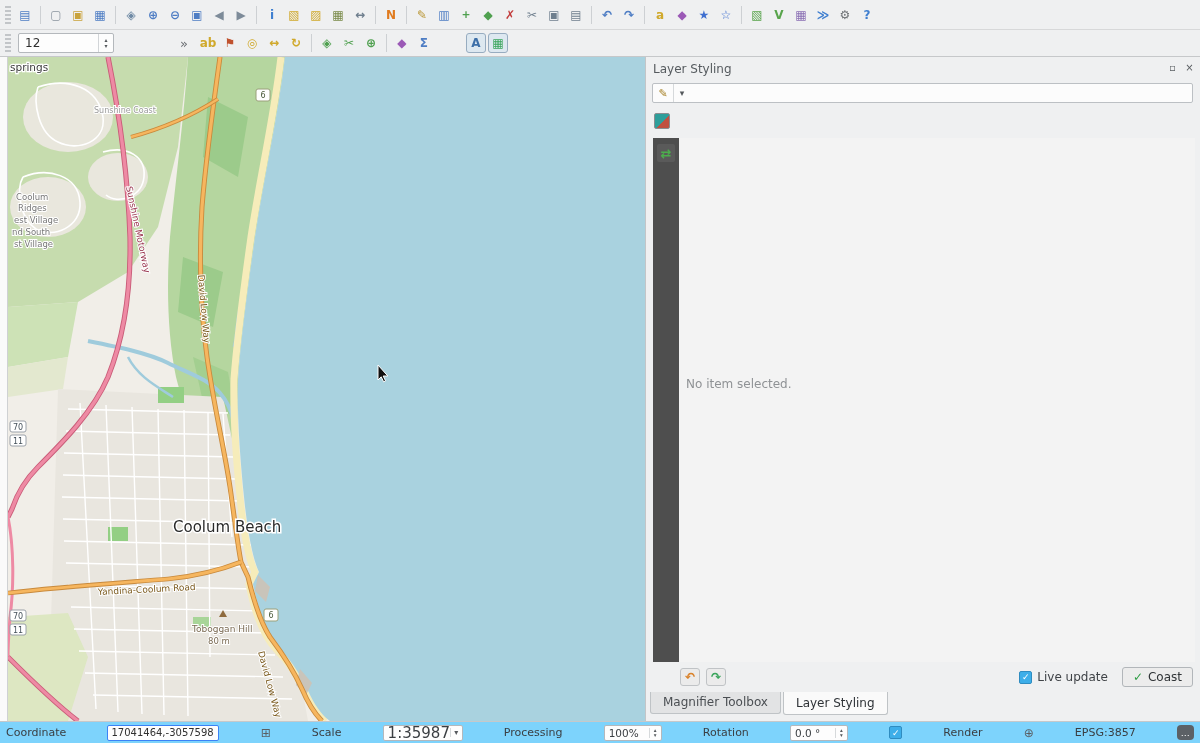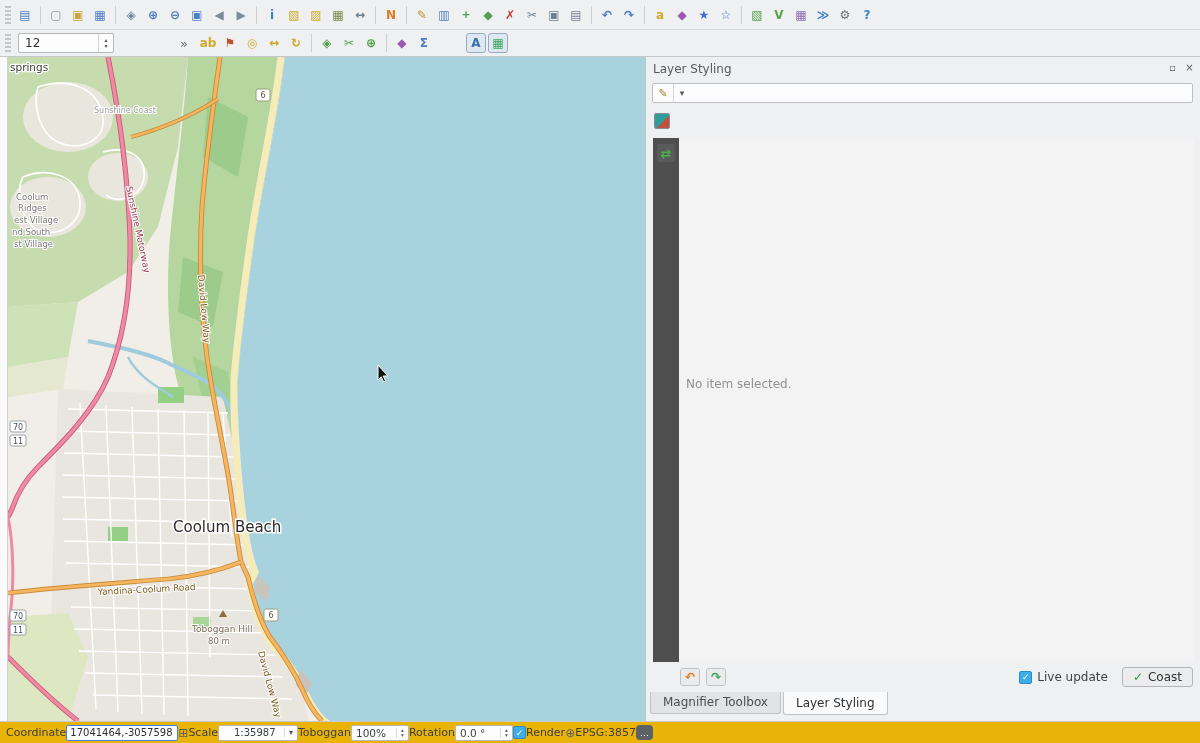--- a/index.html
+++ b/index.html
@@ -65,26 +65,26 @@
   .apply-btn { margin:0 8px 0 14px; height:20px; padding:0 10px; display:flex; align-items:center; gap:5px;
                background:#ececec; border:1px solid #b2b6ba; border-radius:3px; font-size:12px; color:#2f3336; }
   .apply-check { color:#2e9e44; font-weight:700; font-size:12px; }
   .panel-tabs { position:absolute; left:4px; top:635px; display:flex; align-items:flex-start; gap:2px; }
   .ptab { padding:3px 12px 4px; font-size:12px; border:1px solid #bfc3c6; border-top:none;
           border-radius:0 0 3px 3px; background:#e2e3e4; color:#4b4f53; }
   .ptab.active { background:#fafafa; color:#2e3236; padding-top:4px; }
 
   
   .statusbar { height:22px; border-top:1px solid #c6c8ca; display:flex; align-items:center;
-               justify-content:flex-start; padding:0 6px; font-size:11px; color:#3a3e42; background:#eab308; }
+               justify-content:space-between; padding:0 6px; font-size:11px; color:#3a3e42; background:#7dd3fc; }
   .sb-input { width:112px; height:16px; background:#fdfdfd; border:1px solid #3b82f6; border-radius:2px;
               font-family:"DejaVu Sans", sans-serif; font-size:10px; color:#2f2f2f; padding:0 3px; }
   .sb-combo { display:flex; align-items:center; width:80px; height:16px; background:#fdfdfd;
               border:1px solid #b4b8bc; border-radius:2px; }
-  .sb-combo .v { flex:1; padding-left:15px; font-size:10px; }
+  .sb-combo .v { flex:1; padding-left:4px; font-size:15px; }
   .sb-combo .a { width:13px; text-align:center; font-size:8px; color:#55595d; border-left:1px solid #d6d9db; }
   .sb-spin { display:flex; align-items:center; width:58px; height:16px; background:#fdfdfd;
              border:1px solid #b4b8bc; border-radius:2px; }
   .sb-spin .v { flex:1; padding-left:4px; font-size:10.5px; }
   .sb-spin .ar { width:12px; display:flex; flex-direction:column; align-items:center; font-size:5.5px;
                  line-height:5px; color:#55595d; border-left:1px solid #d6d9db; }
   .sb-ic { font-size:12px; color:#5a5e62; }
   .sb-bubble { width:17px; height:15px; background:#5c6166; border-radius:4px; color:#fff; font-size:9px;
                display:flex; align-items:center; justify-content:center; line-height:0; }
 </style>
@@ -315,21 +315,21 @@
 
   <div class="statusbar">
     <span>Coordinate</span>
     <input class="sb-input" value="17041464,-3057598" style="">
     <span class="sb-ic">⊞</span>
     <span>Scale</span>
     <span class="sb-combo">
       <span class="v">1:35987</span>
       <span class="a">▾</span>
     </span>
-    <span>Toboggan</span>
+    <span>Processing</span>
     <span class="sb-spin">
       <span class="v">100%</span>
       <span class="ar">
         <span>▴</span>
         <span>▾</span>
       </span>
     </span>
     <span>Rotation</span>
     <span class="sb-spin">
       <span class="v">0.0 °</span>

